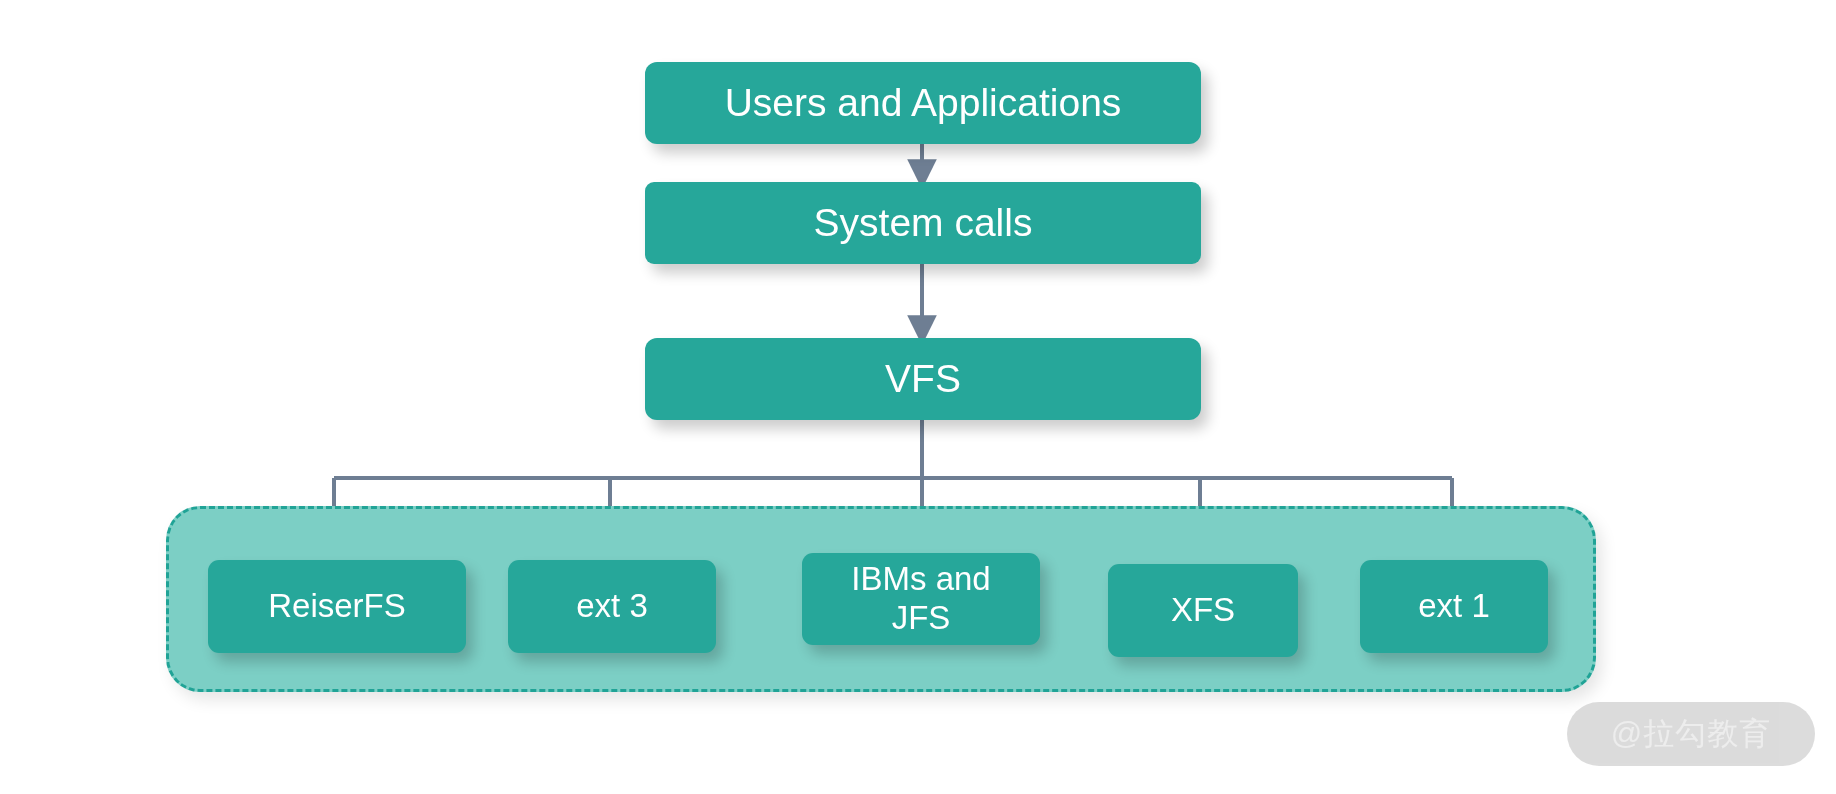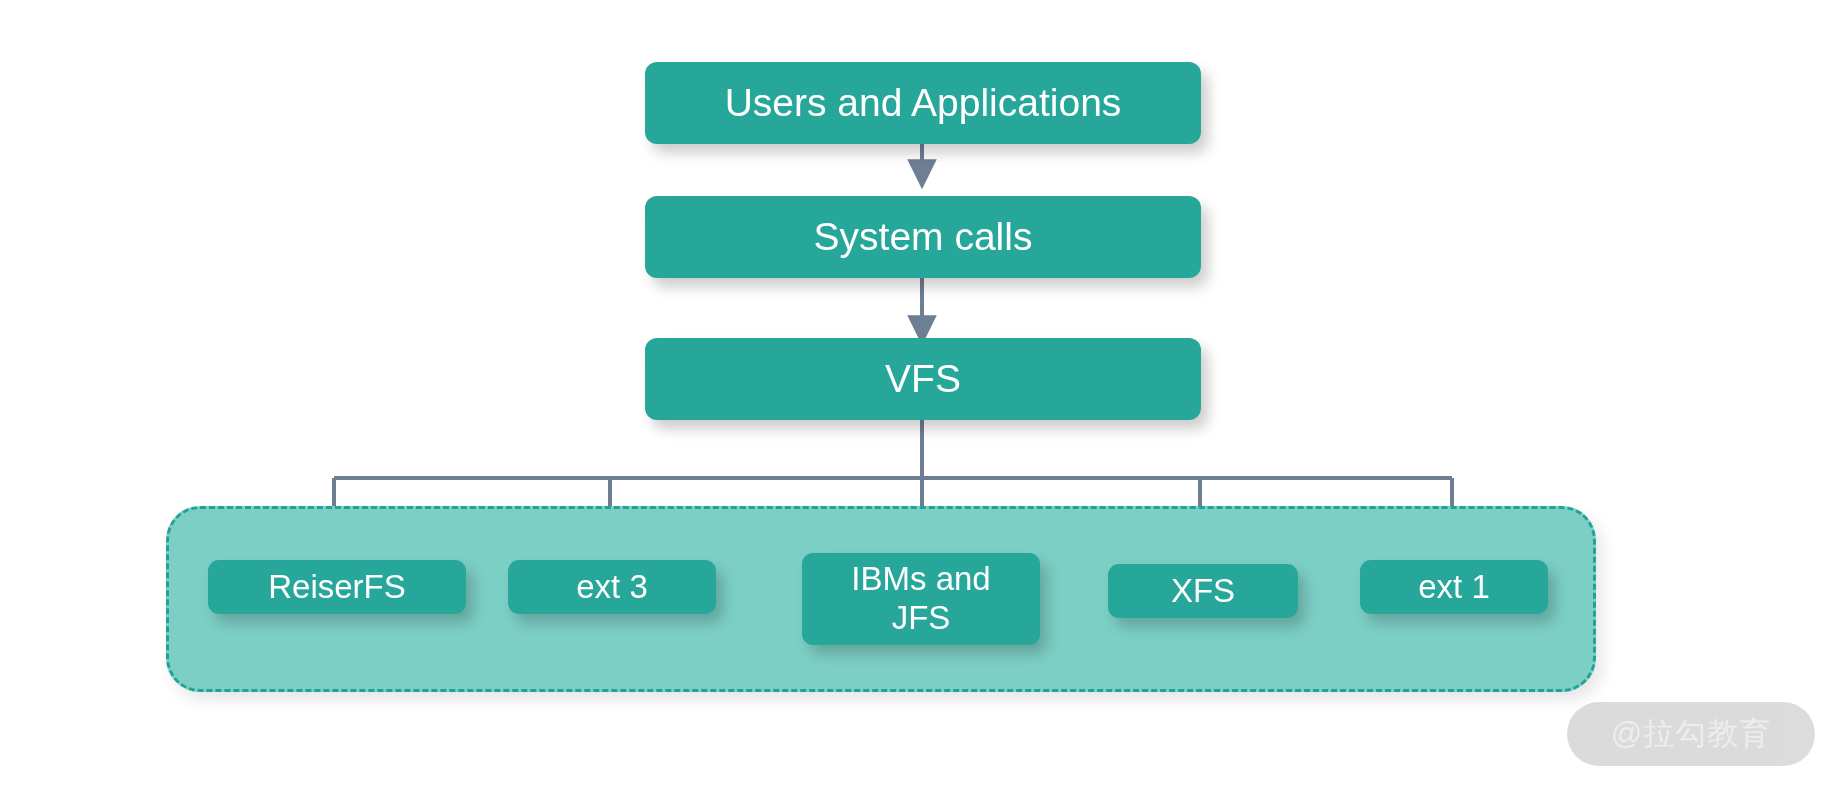--- a/index.html
+++ b/index.html
@@ -65,25 +65,25 @@
     font-weight: 400;
   }
 
   .node-main {
     left: 645px;
     width: 556px;
     height: 82px;
     font-size: 39px;
   }
   #node-users        { top: 26px; margin-top: 36px; }
-  #node-syscalls     { top: 196px; }
+  #node-syscalls     { top: 182px; border-radius: 9px; }
   #node-vfs          { top: 338px; text-align: right; }
 
   .node-fs {
-    height: 54px;
+    height: 93px;
     font-size: 33px;
     border-radius: 11px;
     z-index: 4;
   }
   #node-reiserfs { left: 208px;  top: 560px; width: 258px; }
   #node-ext2     { left: 508px;  top: 560px; width: 208px; }
   #node-ibms     { left: 802px;  top: 553px; width: 238px; height: 92px; }
   #node-xfs      { left: 1108px; top: 564px; width: 190px; }
   #node-ext3     { left: 1360px; top: 560px; width: 188px; }
 

